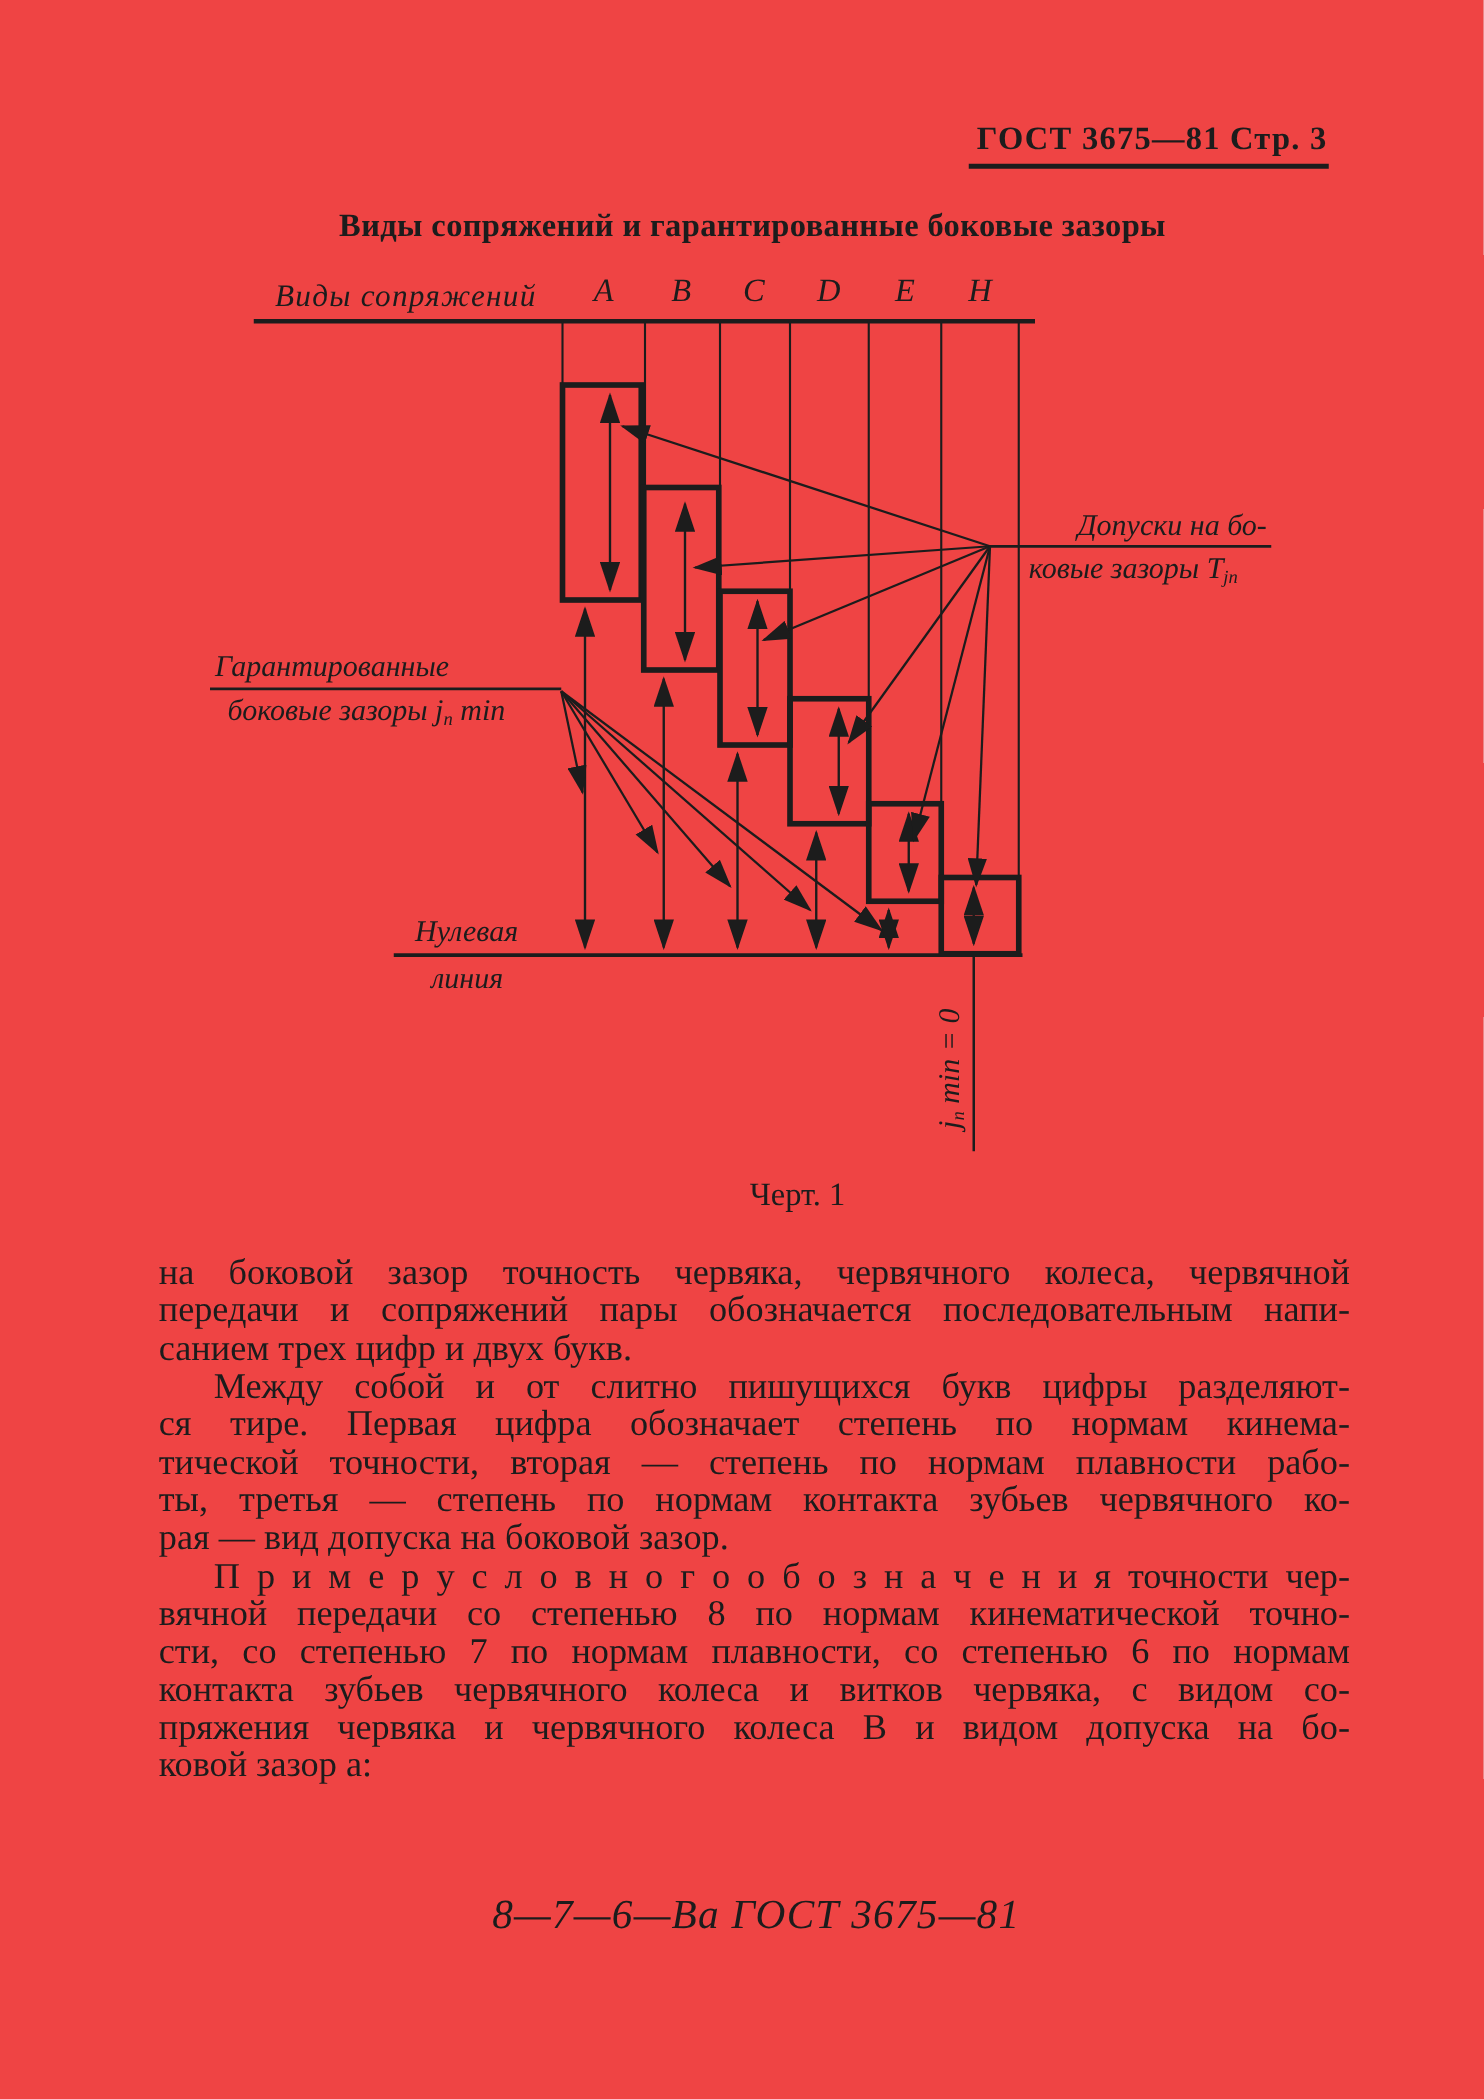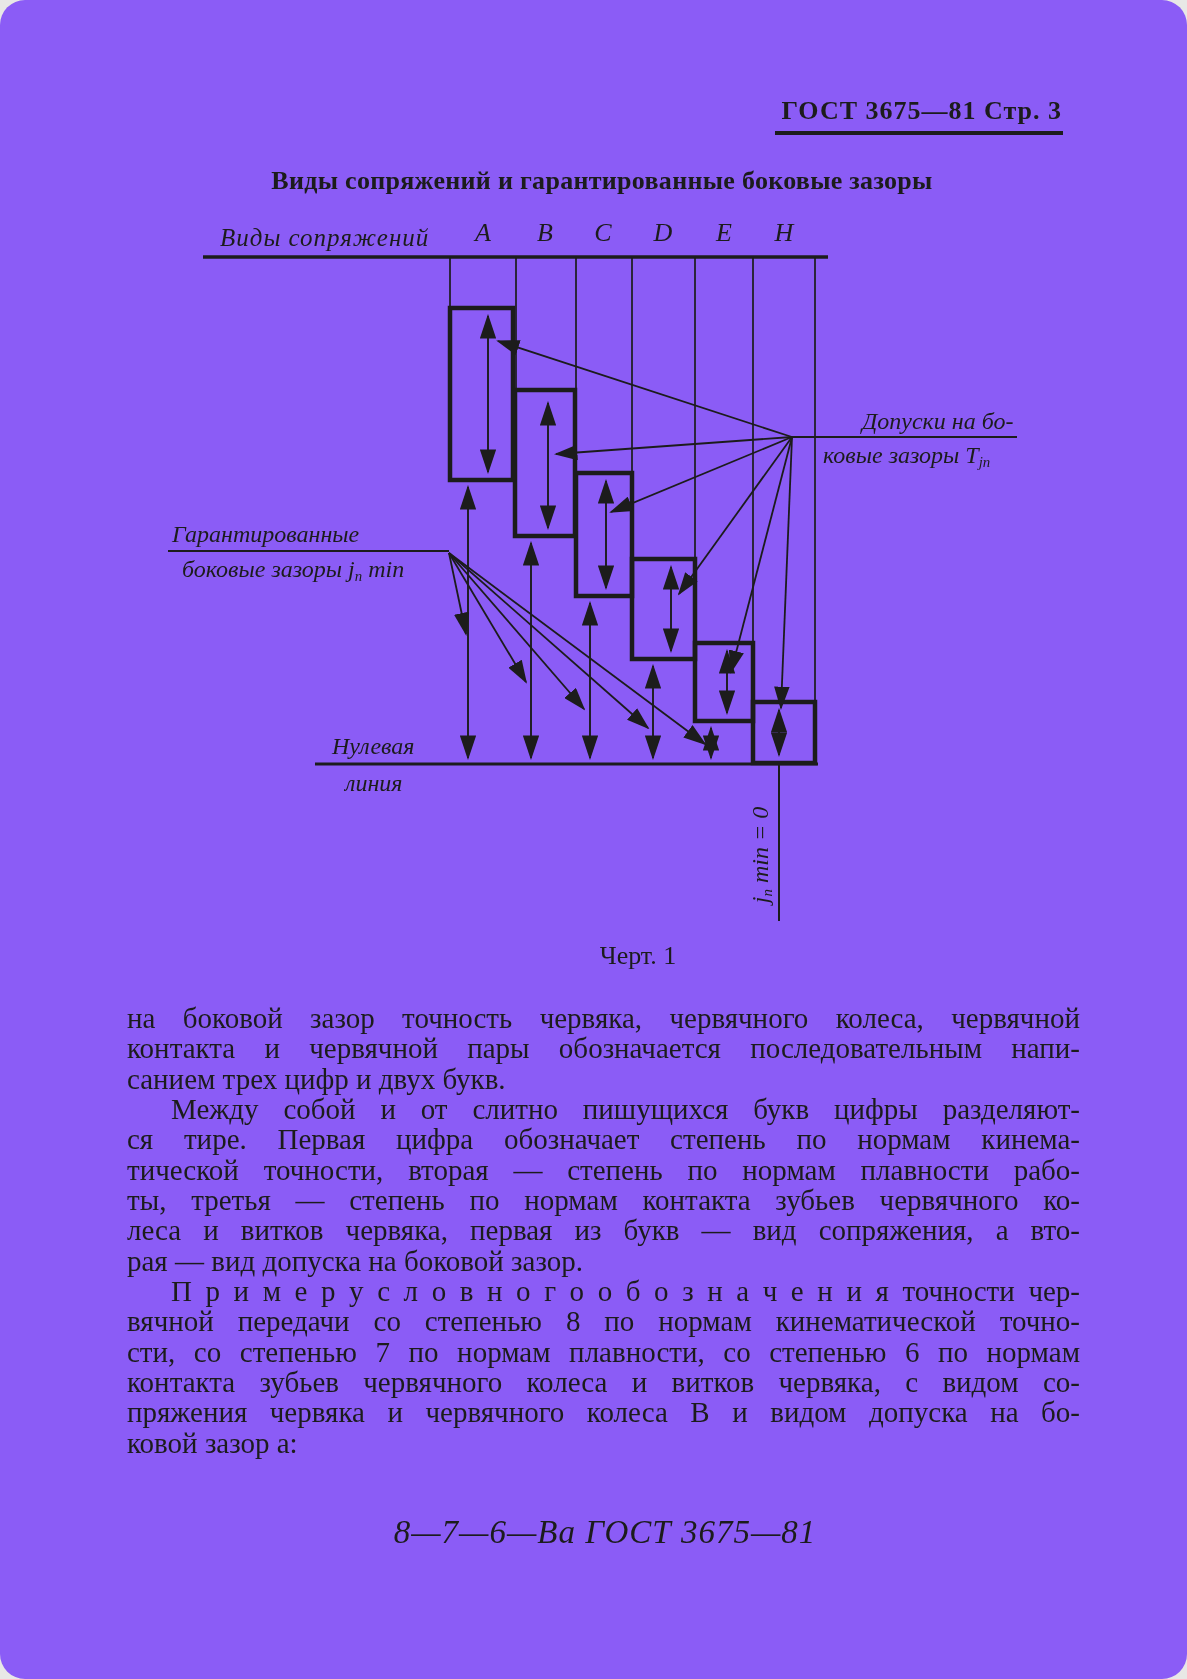--- a/index.html
+++ b/index.html
@@ -1,17 +1,17 @@
 <!DOCTYPE html>
 <html><head>
 <meta charset="utf-8">
 <style>
   html,body{margin:0;padding:0;background:#e8e8e6;}
-  .page{position:relative;width:1187px;height:1679px;background:#8b5cf6;color:#1c1c1c;
-        font-family:"Liberation Serif",serif;overflow:hidden;border-radius:25px;}
+  .page{position:relative;width:1187px;height:1679px;background:#ef4444;color:#1c1c1c;
+        font-family:"Liberation Serif",serif;overflow:hidden;}
   .abs{position:absolute;}
   .header{font-weight:bold;font-size:26px;letter-spacing:1px;text-align:right;}
   .header-rule{background:#1c1c1c;height:4px;}
   .doc-title{font-weight:bold;font-size:26px;text-align:center;letter-spacing:0.3px;}
   .fig-label{font-style:italic;font-size:24px;white-space:nowrap;}
   .axis-label{font-style:italic;font-size:25px;white-space:nowrap;letter-spacing:1px;}
   .type-letter{font-style:italic;font-size:26px;width:40px;text-align:center;}
   .caption{font-size:26px;text-align:center;width:200px;}
   .bodytext{width:953px;font-size:29px;line-height:30.35px;}
   .bl{text-align:justify;text-align-last:justify;height:30.35px;overflow:visible;}
@@ -118,27 +118,26 @@
 
   <div class="abs fig-label" style="left:332px;top:733px;">Нулевая</div>
   <div class="abs fig-label" style="left:345px;top:770px;">линия</div>
 
   <div class="abs fig-label rot" style="left:690px;top:840px;"><span>j</span><sub class="s">n</sub><span> min = 0</span></div>
 
   <div class="abs caption" style="left:538px;top:941px;">Черт. 1</div>
 
   <div class="abs bodytext" style="left:127px;top:1003px;">
     <div class="bl">на боковой зазор точность червяка, червячного колеса, червячной</div>
-    <div class="bl">контакта и червячной пары обозначается последовательным напи-</div>
+    <div class="bl">передачи и сопряжений пары обозначается последовательным напи-</div>
     <div class="bl endp">санием трех цифр и двух букв.</div>
     <div class="bl ind">Между собой и от слитно пишущихся букв цифры разделяют-</div>
     <div class="bl">ся тире. Первая цифра обозначает степень по нормам кинема-</div>
     <div class="bl">тической точности, вторая — степень по нормам плавности рабо-</div>
     <div class="bl">ты, третья — степень по нормам контакта зубьев червячного ко-</div>
-    <div class="bl">леса и витков червяка, первая из букв — вид сопряжения, а вто-</div>
     <div class="bl endp">рая — вид допуска на боковой зазор.</div>
     <div class="bl ind">П р и м е р  у с л о в н о г о  о б о з н а ч е н и я  точности чер-</div>
     <div class="bl">вячной передачи со степенью 8 по нормам кинематической точно-</div>
     <div class="bl">сти, со степенью 7 по нормам плавности, со степенью 6 по нормам</div>
     <div class="bl">контакта зубьев червячного колеса и витков червяка, с видом со-</div>
     <div class="bl">пряжения червяка и червячного колеса В и видом допуска на бо-</div>
     <div class="bl endp">ковой зазор а:</div>
   </div>
 
   <div class="abs formula" style="left:345px;top:1514px;">8—7—6—Ва ГОСТ 3675—81</div>

